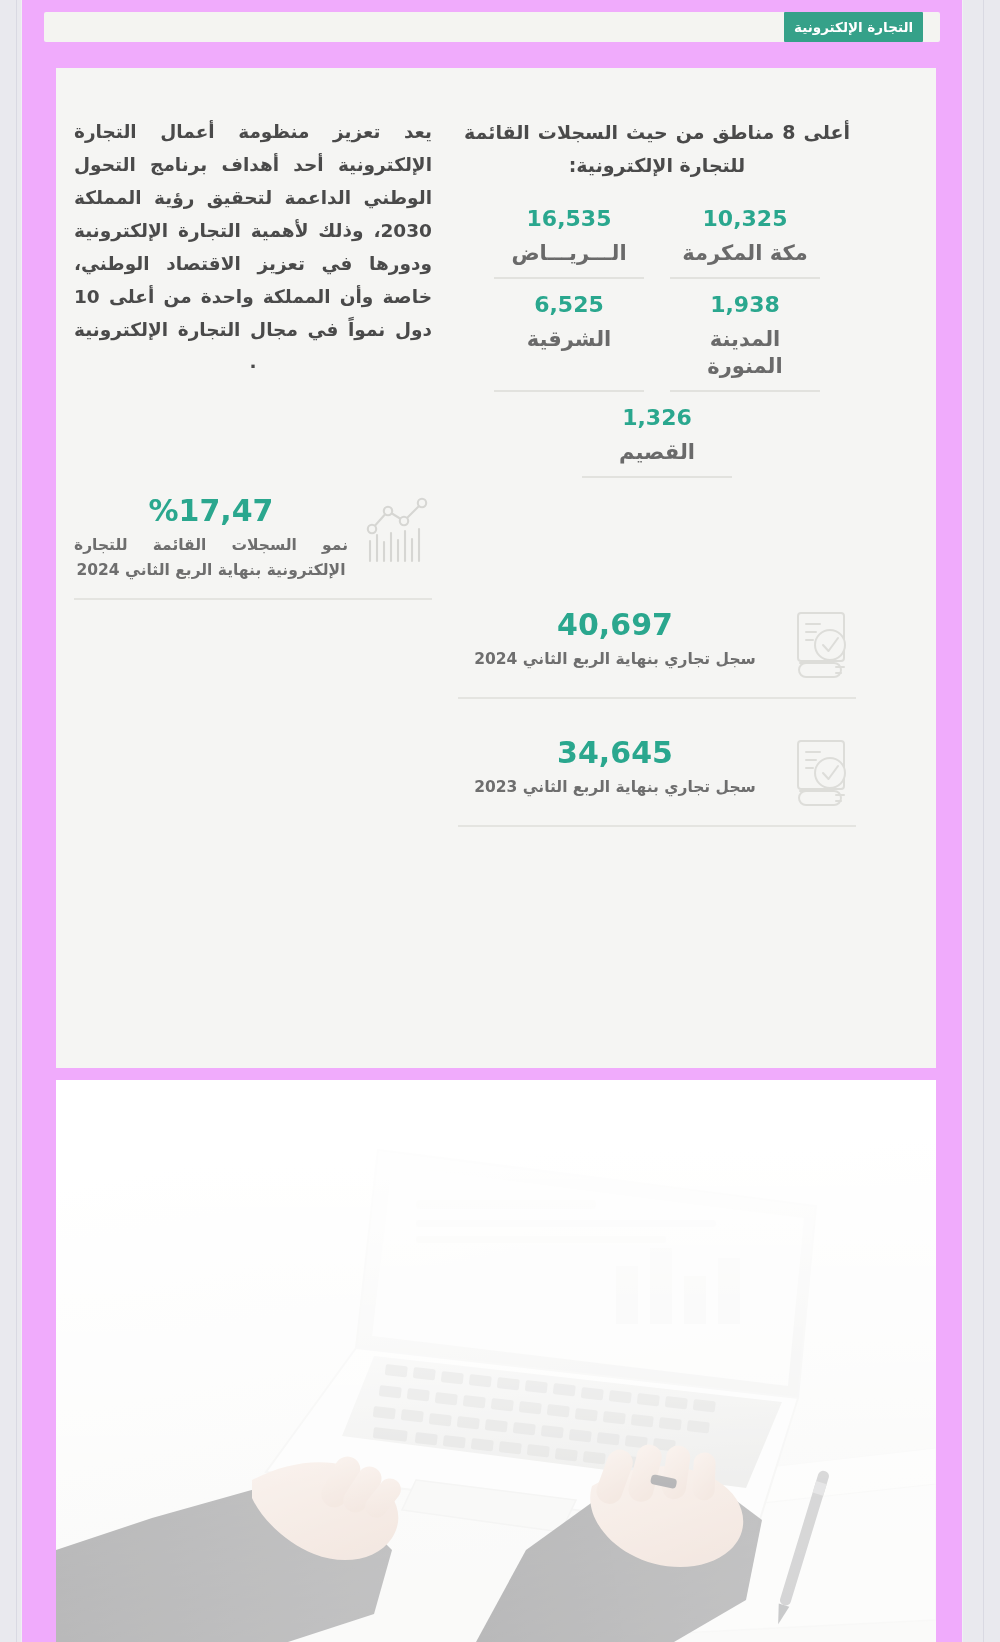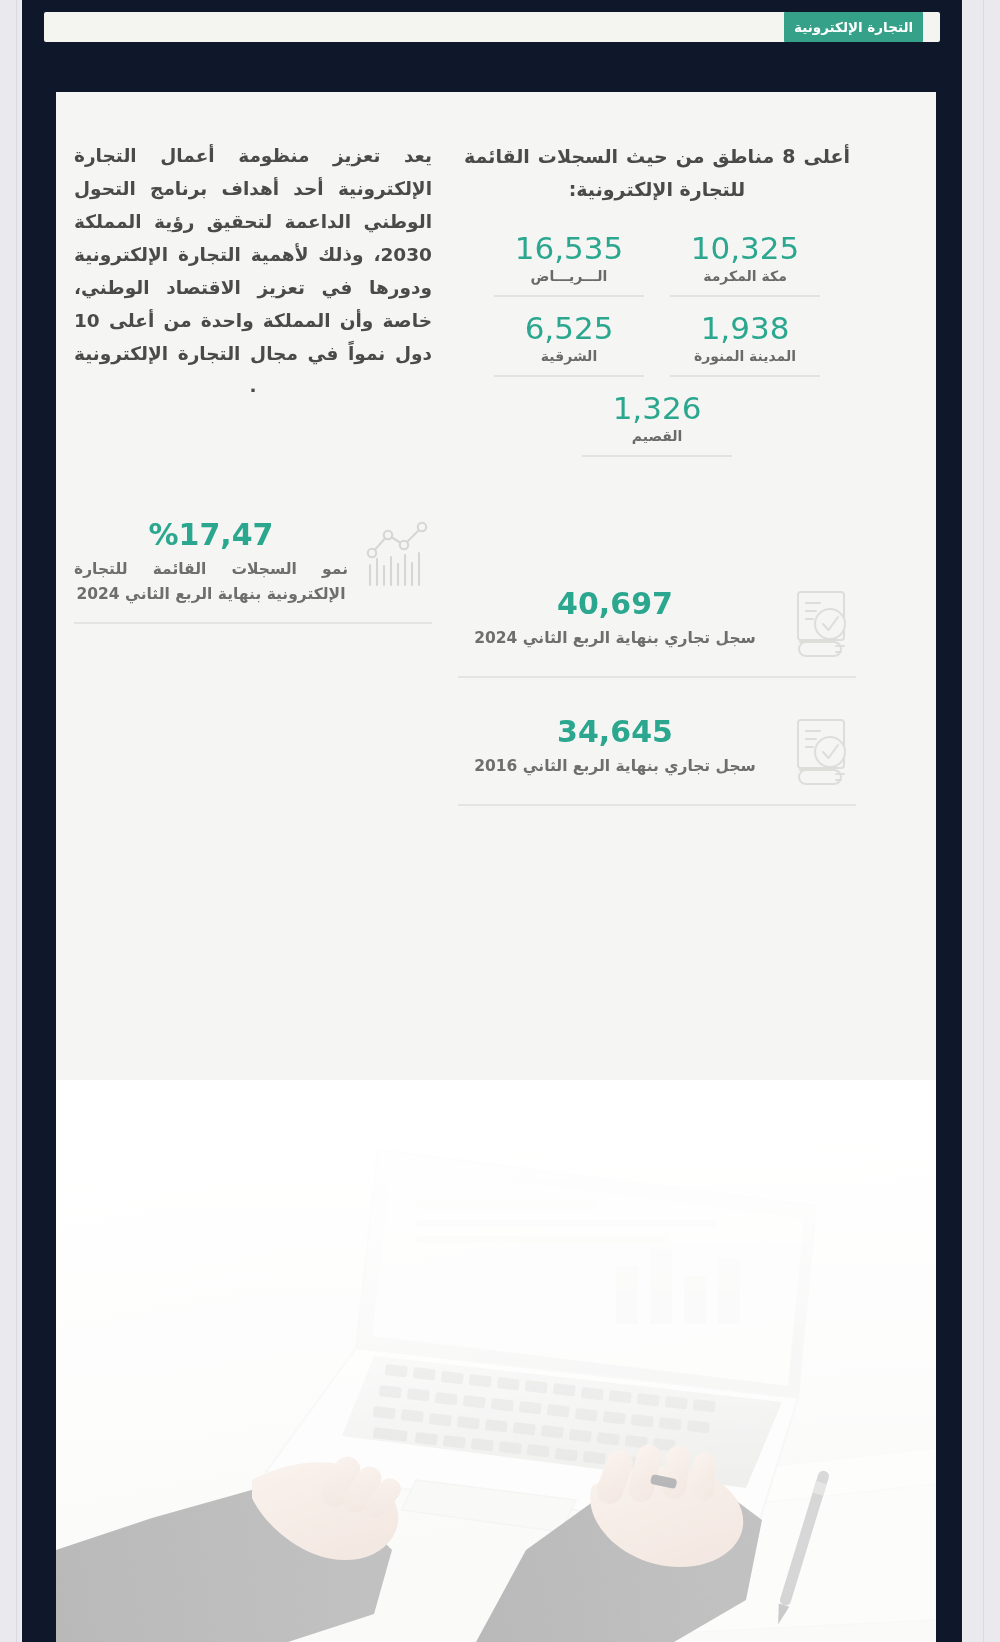--- a/index.html
+++ b/index.html
@@ -28,21 +28,21 @@
     background: #d9d9e2;
   }
   .gutter-line.right { left: 983px; }
 
   
   .page {
     position: absolute;
     left: 22px; top: 0;
     width: 940px;
     height: 1642px;
-    background: #0f172a;
+    background: #f0abfc;
     box-shadow: 0 0 0 1px #f0f0f3;
   }
 
   
   .topstrip {
     position: absolute;
     left: 22px; top: 12px;
     width: 896px;
     height: 30px;
     background: #f4f4f1;
@@ -61,21 +61,21 @@
     font-size: 13.5px;
     font-weight: 700;
     letter-spacing: 0px;
     white-space: nowrap;
     border-radius: 1px;
   }
 
   
   .card {
     position: absolute;
-    left: 34px; top: 92px;
+    left: 34px; top: 68px;
     width: 880px;
     height: 1000px;
     background: #f5f5f3;
   }
 
   .columns {
     position: absolute;
     inset: 0;
     display: flex;
     flex-direction: row-reverse;
@@ -122,30 +122,30 @@
     width: 100%;
   }
   .region {
     width: 150px;
     text-align: center;
     padding-bottom: 10px;
     border-bottom: 2px solid #e2e2de;
     margin-bottom: 14px;
   }
   .region .num {
-    font-size: 31px;
-    font-weight: 400;
+    font-size: 22px;
+    font-weight: 700;
     color: #2aa78e;
     line-height: 1.12;
     direction: ltr;
     unicode-bidi: embed;
   }
   .region .lbl {
-    margin-top: 1px;
-    font-size: 14px;
+    margin-top: 8px;
+    font-size: 21px;
     font-weight: 600;
     color: #6a6a6a;
     line-height: 1.3;
   }
 
   
   .kpi {
     display: flex;
     flex-direction: row-reverse;
     align-items: flex-start;
@@ -302,21 +302,21 @@
                   <line x1="50" y1="66" x2="55" y2="66"></line>
                 </svg>
               </div>
             </div>
           </div>
 
           <div class="kpi-left-wrap-2">
             <div class="kpi">
               <div class="kpi-text">
                 <div class="kpi-num">34,645</div>
-                <div class="kpi-caption">سجل تجاري بنهاية الربع الثاني 2016</div>
+                <div class="kpi-caption">سجل تجاري بنهاية الربع الثاني 2023</div>
               </div>
               <div class="kpi-icon">
                 <svg viewBox="0 0 70 76" fill="none" stroke="#c6c6c1" stroke-width="2" stroke-linecap="round" stroke-linejoin="round">
                   <rect x="12" y="6" width="46" height="48" rx="3"></rect>
                   <line x1="20" y1="17" x2="34" y2="17"></line>
                   <line x1="20" y1="25" x2="30" y2="25"></line>
                   <line x1="20" y1="33" x2="27" y2="33"></line>
                   <circle cx="44" cy="38" r="15" fill="#f5f5f3"></circle>
                   <polyline points="37,38 42.5,44 52,31"></polyline>
                   <path d="M14 56 H48 a7 7 0 0 1 0 14 H20 a7 7 0 0 1 -7 -7 a7 7 0 0 1 7 -7 z"></path>

